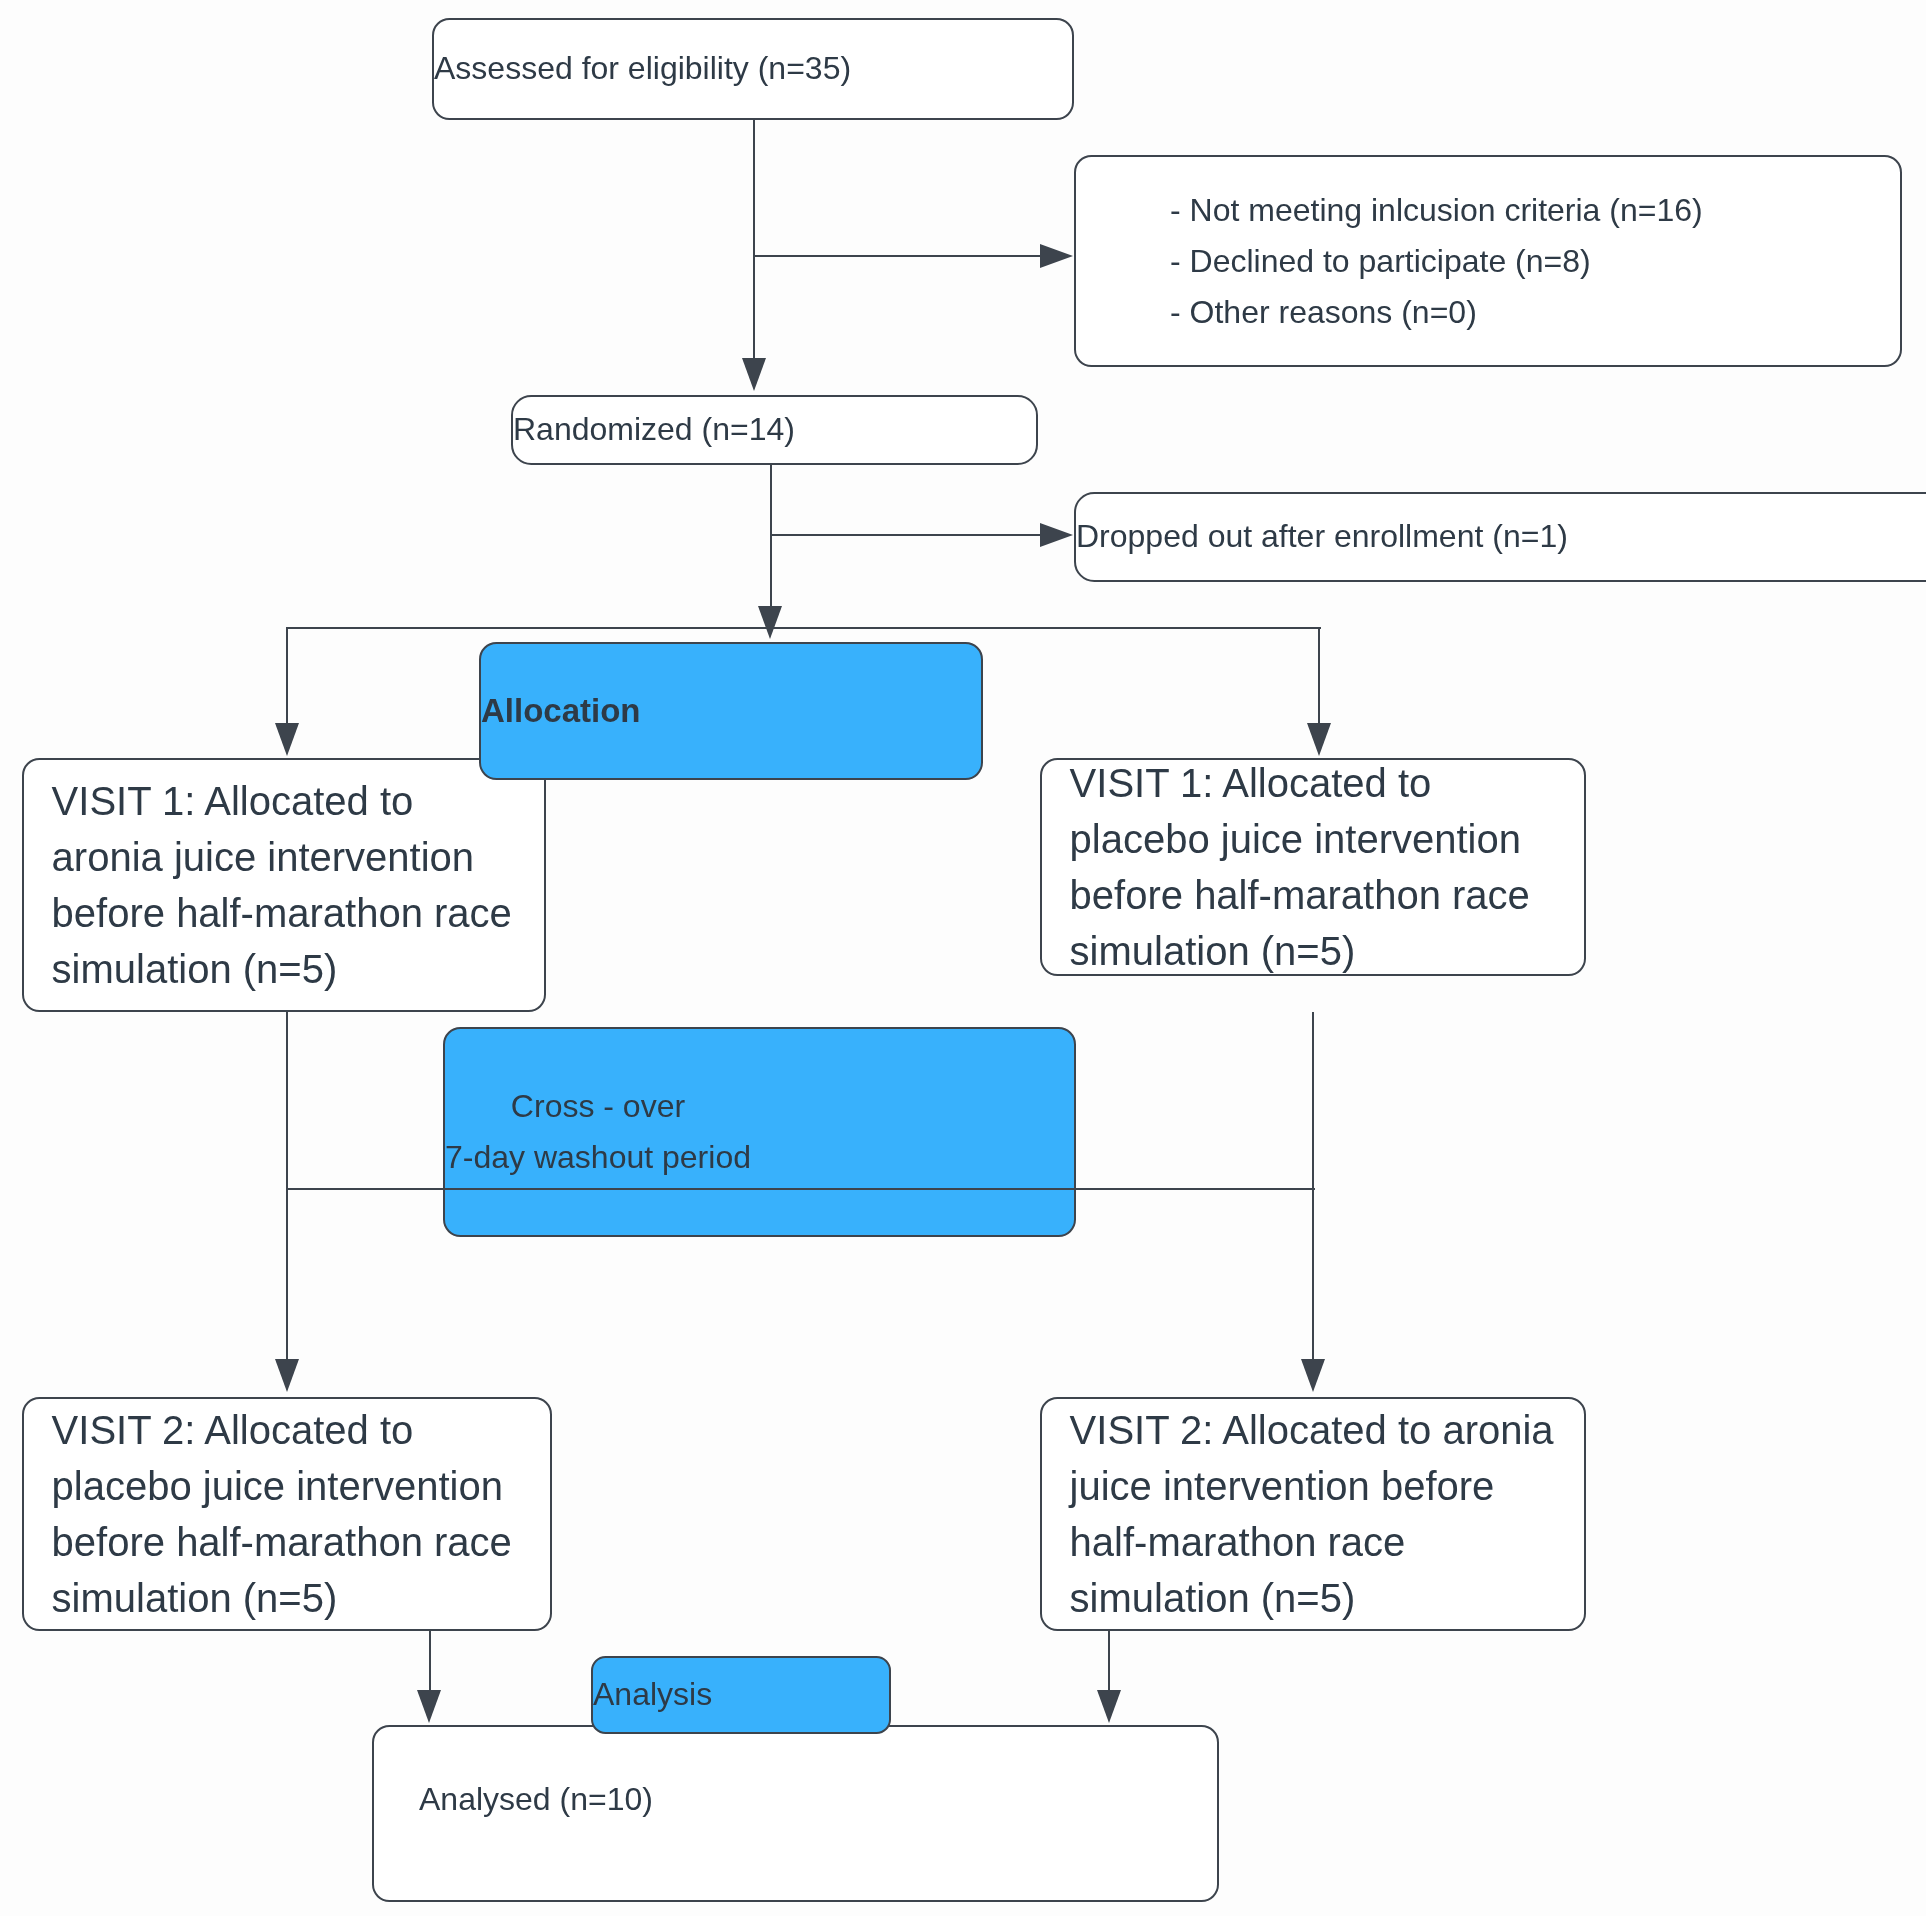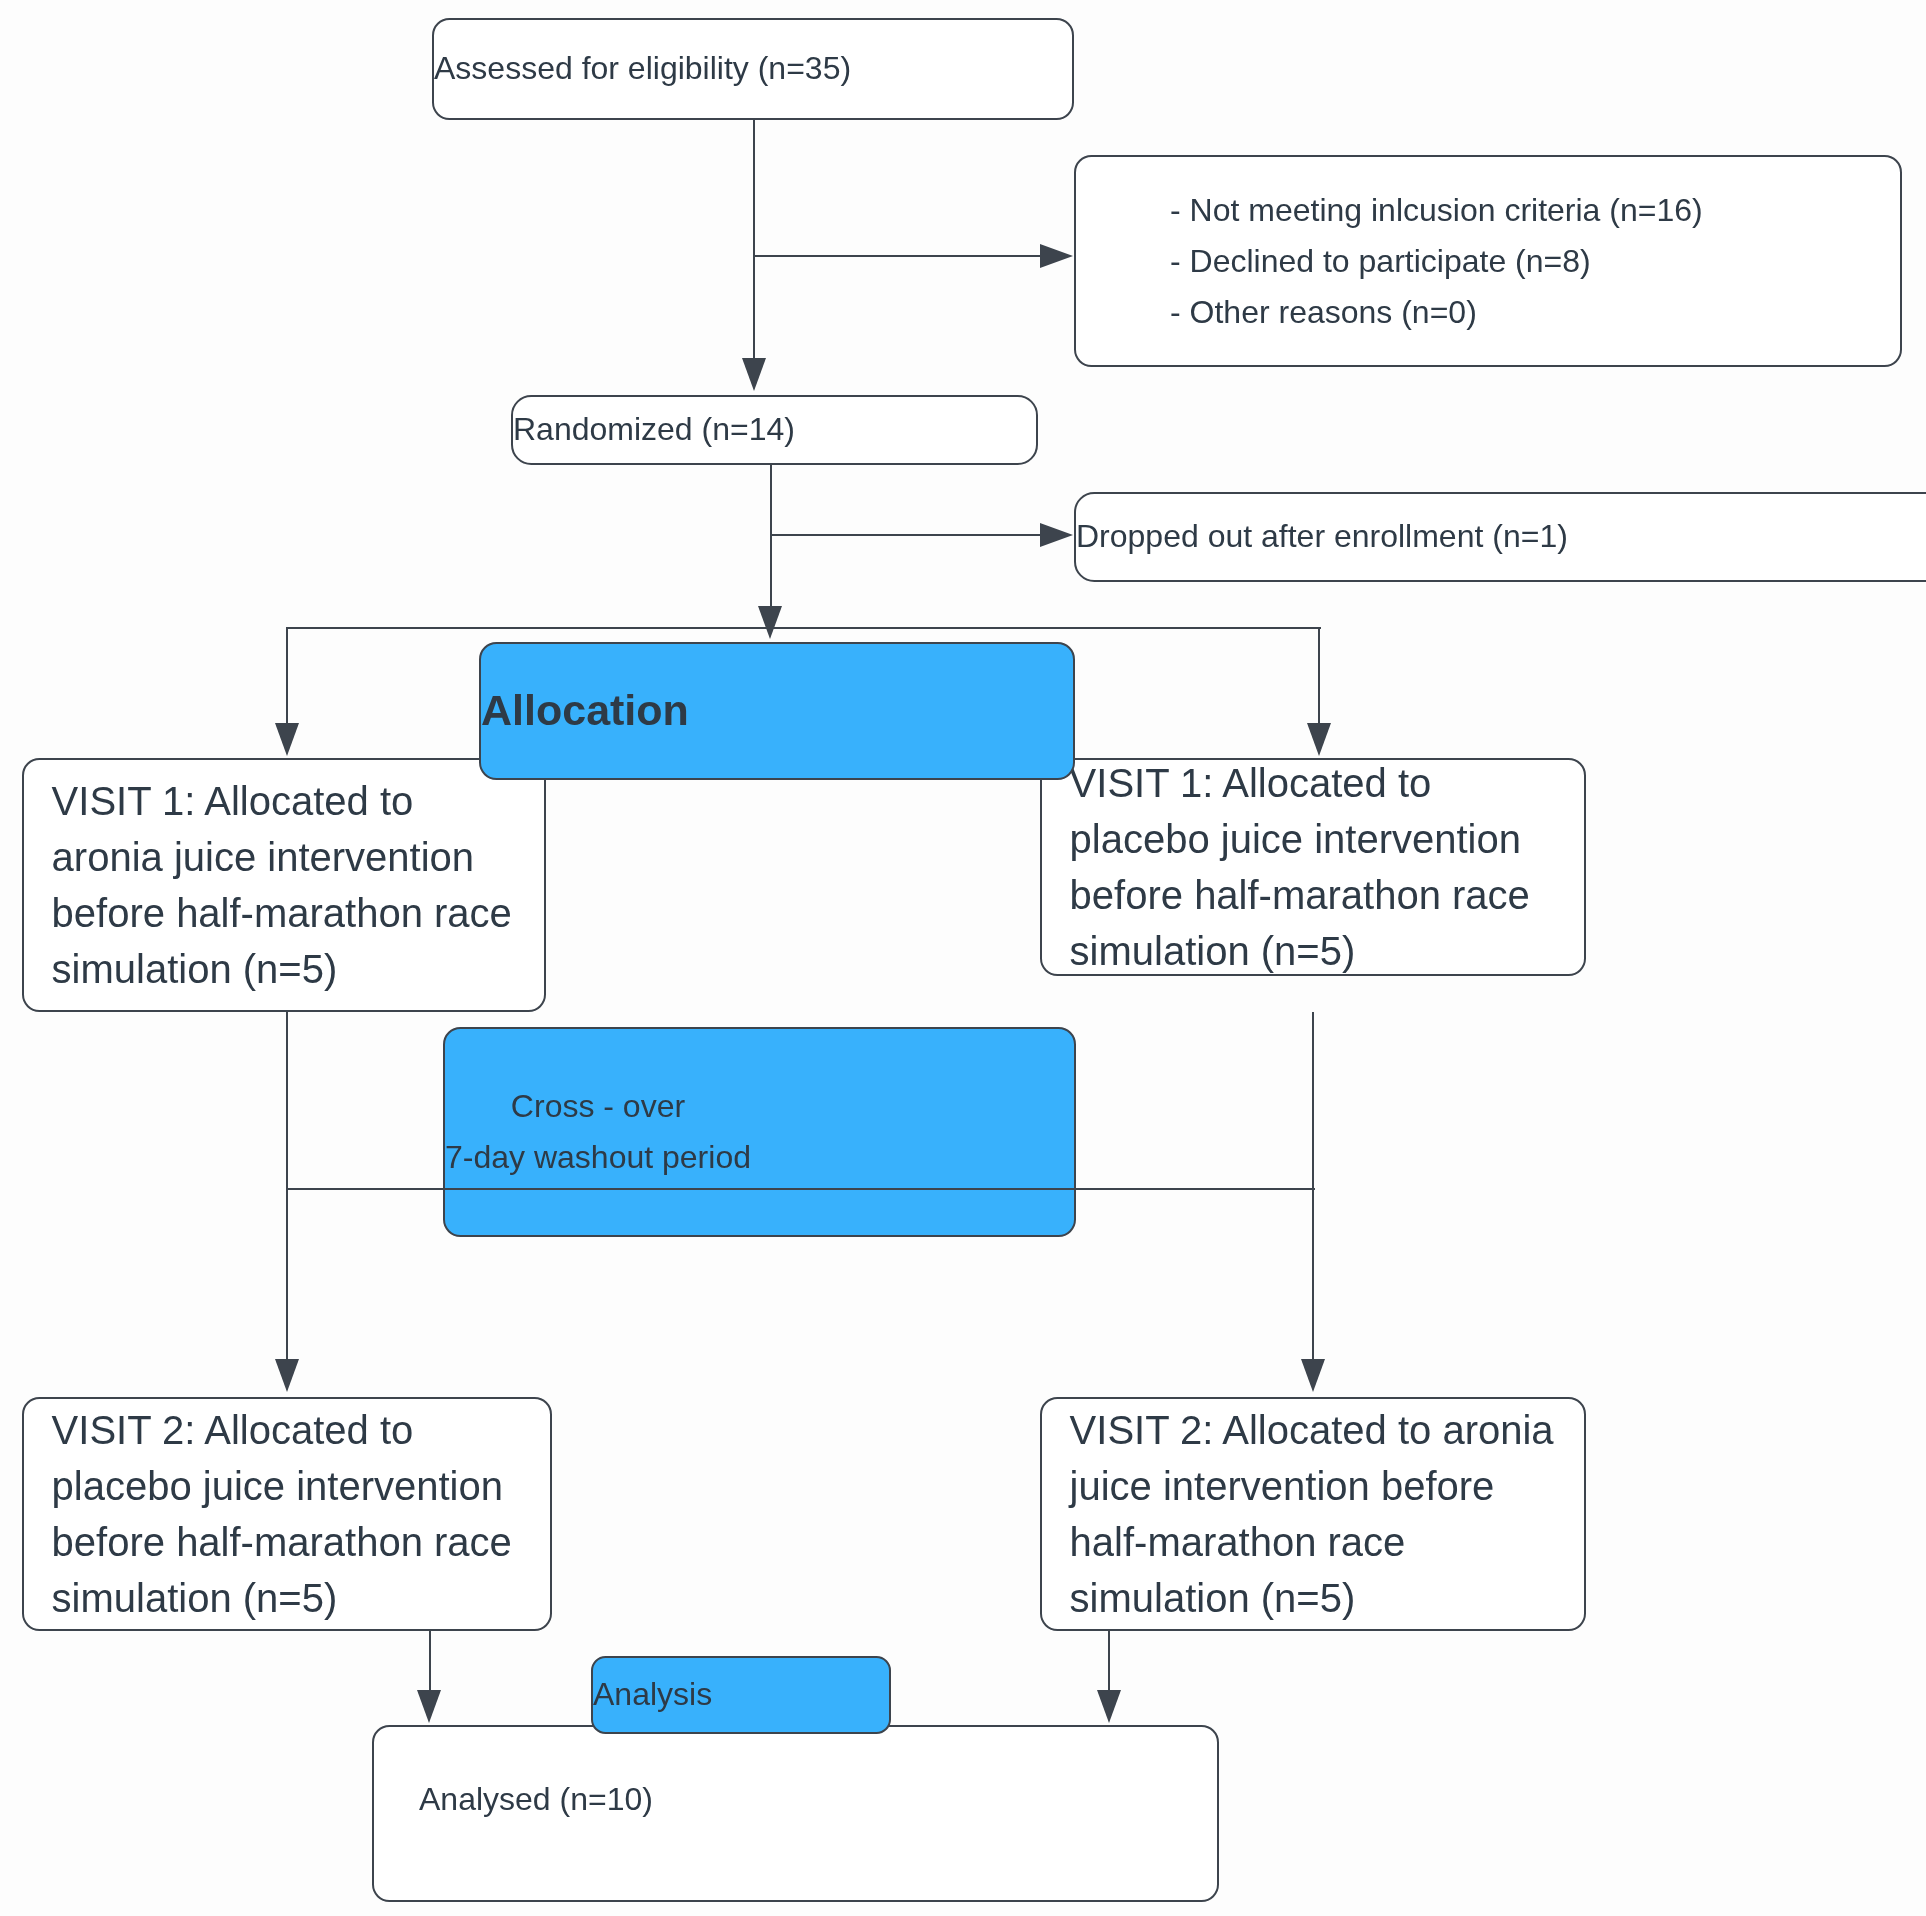--- a/index.html
+++ b/index.html
@@ -91,21 +91,21 @@
   </div>
 
   <div class="box" style="left:511px;top:395px;width:527px;height:70px;border-radius:20.3px;">
     <span>Randomized (n=14)</span>
   </div>
 
   <div class="box" style="left:1074px;top:492px;width:942px;height:90px;border-radius:20.3px;">
     <span>Dropped out after enrollment (n=1)</span>
   </div>
 
-  <div class="box blue" style="left:479px;top:642px;width:596px;height:138px;font-size:43px;">
+  <div class="box blue" style="left:479px;top:642px;width:504px;height:138px;font-size:33px;">
     <span class="bold">Allocation</span>
   </div>
 
   <div class="box left-text" style="left:22px;top:758px;width:524px;height:254px;">
     <span>VISIT 1: Allocated to aronia juice intervention before half-marathon race simulation (n=5)</span>
   </div>
 
   <div class="box left-text" style="left:1040px;top:758px;width:546px;height:218px;">
     <span>VISIT 1: Allocated to placebo juice intervention before half-marathon race simulation (n=5)</span>
   </div>

